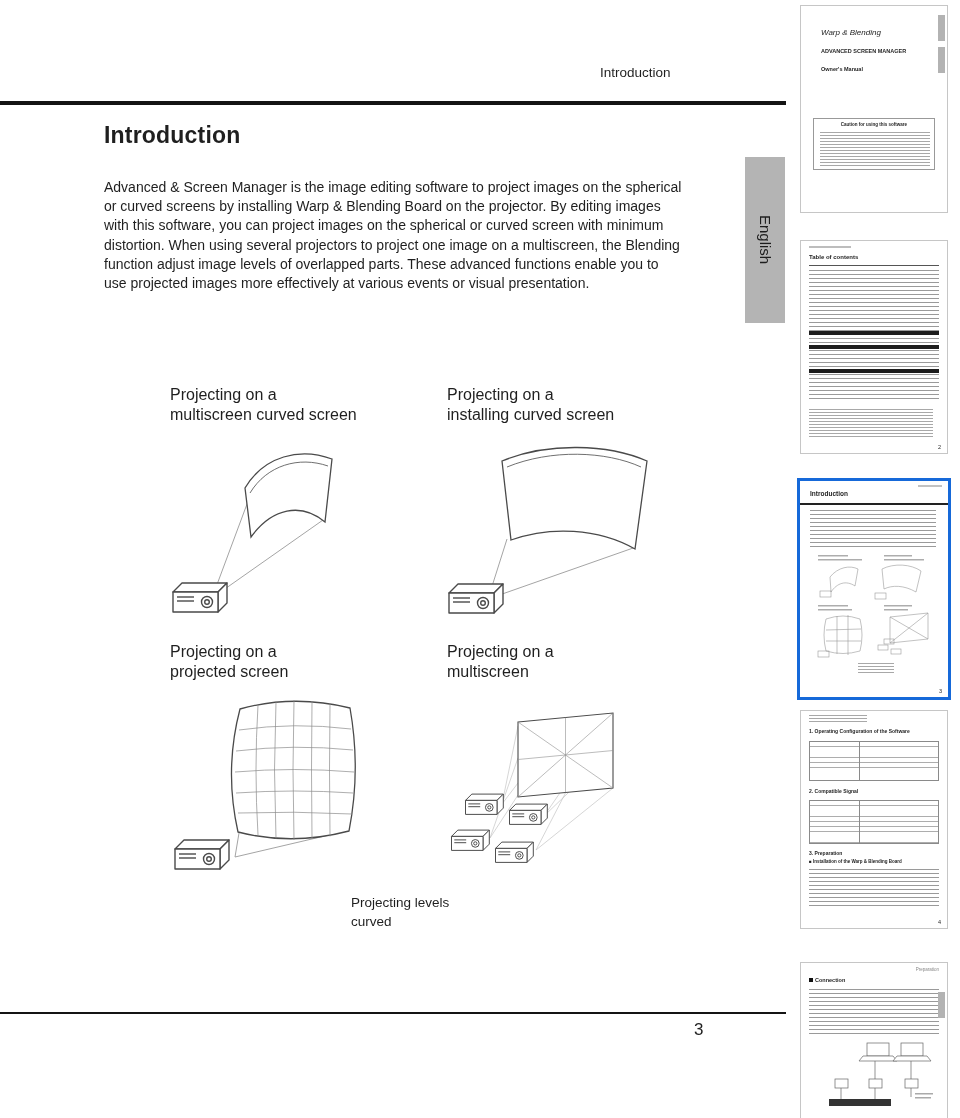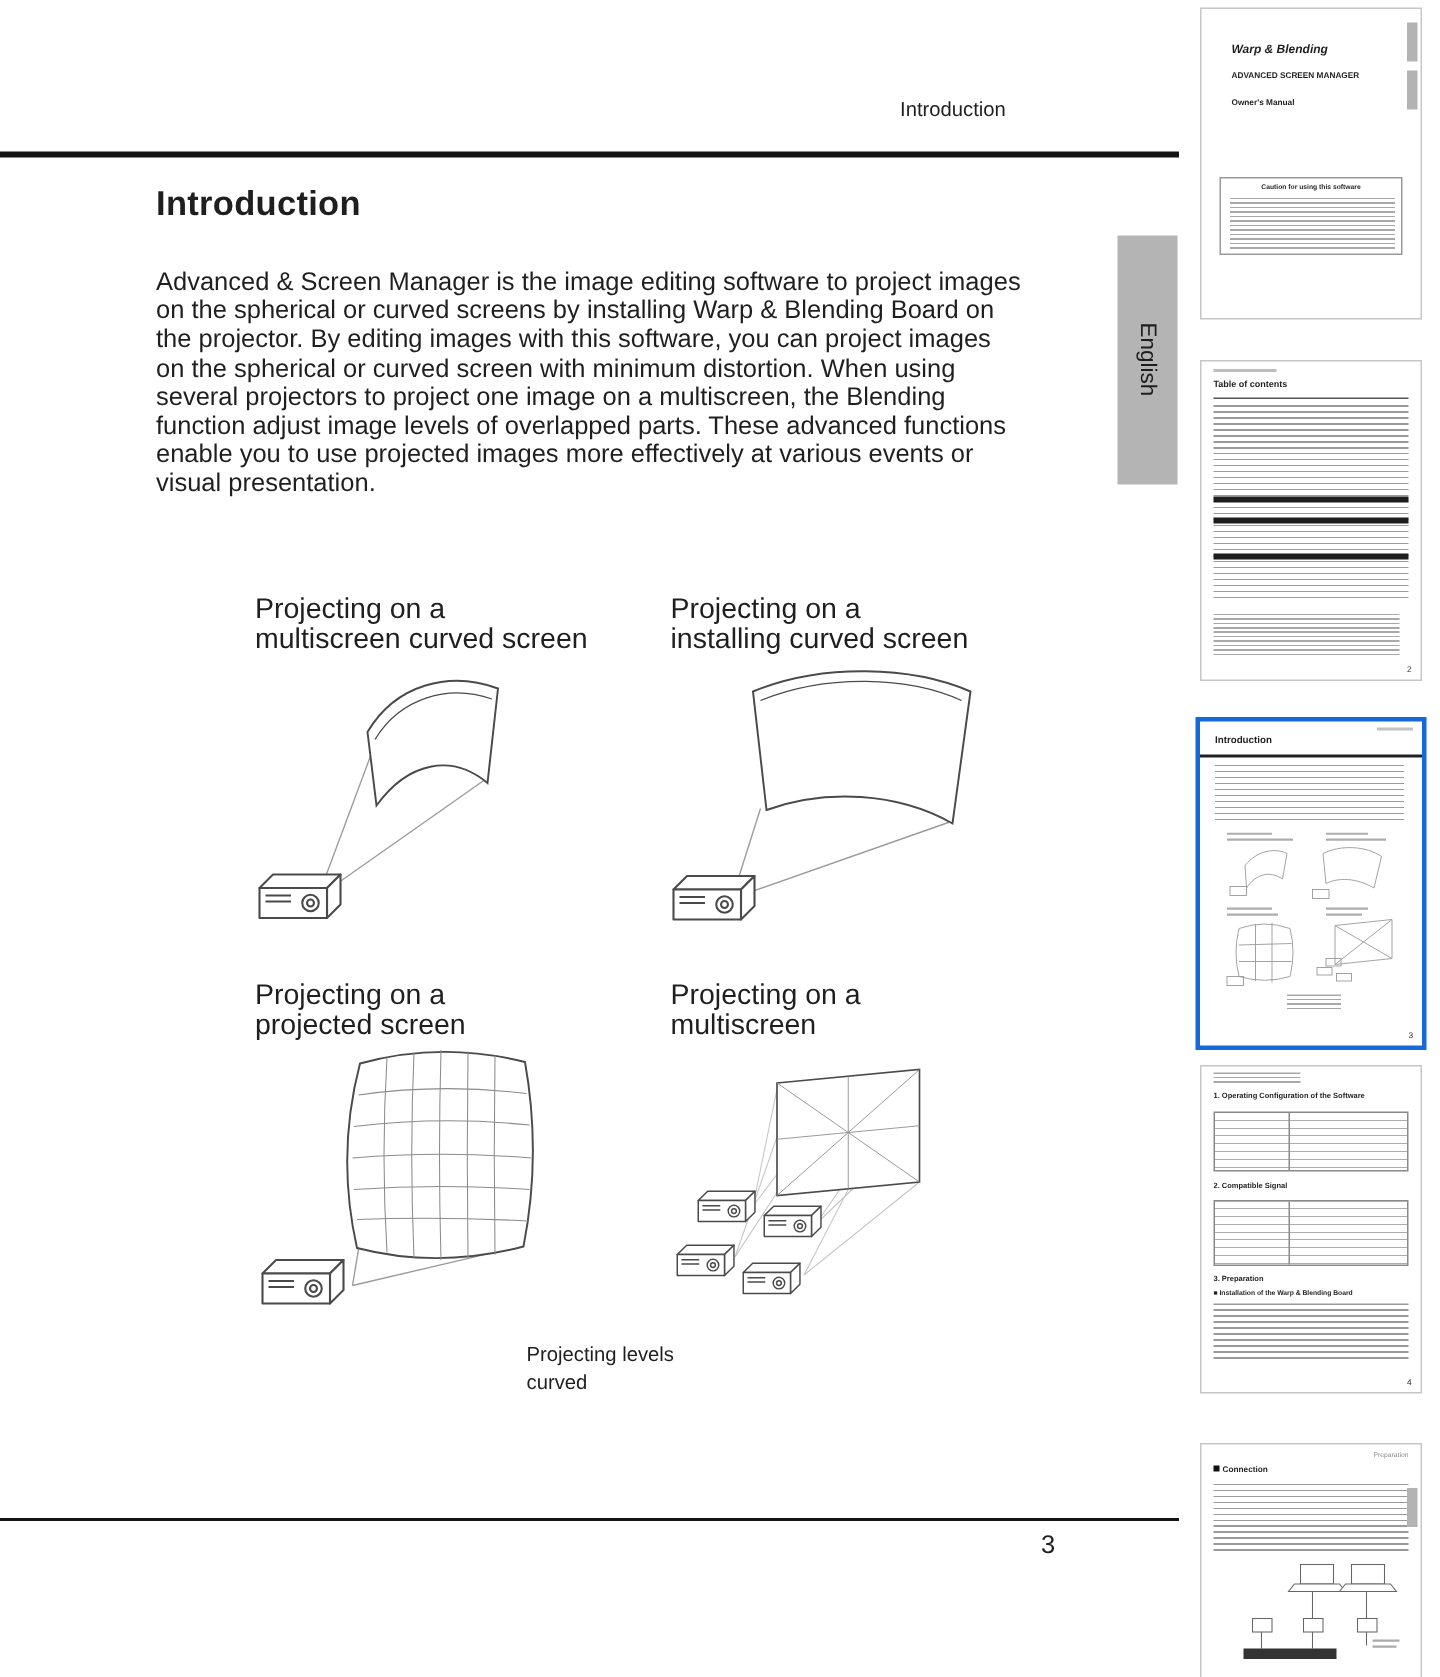--- a/index.html
+++ b/index.html
@@ -7,22 +7,22 @@
   body {
     position:relative; width:960px; height:1118px; overflow:hidden;
     background:#fff; color:#1f1f1f;
     font-family:"Liberation Sans", sans-serif;
   }
 
   
   .running-header { position:absolute; left:600px; top:65px; font-size:13.5px; }
   .rule-top  { position:absolute; left:0; top:101px; width:786px; height:4px; background:#141414; }
   .doc-title { position:absolute; left:104px; top:122px; font-size:23px; font-weight:bold; letter-spacing:.2px; }
-  .doc-body  { position:absolute; left:104px; top:178px; width:578px; font-size:17px; line-height:19.2px; }
-  .fig-label { position:absolute; font-size:19px; line-height:19.5px;margin-top:12px; }
+  .doc-body  { position:absolute; left:104px; top:178px; width:578px; font-size:14px; line-height:19.2px; }
+  .fig-label { position:absolute; font-size:16px; line-height:19.5px; }
   .fl1 { left:170px; top:385px; } .fl2 { left:447px; top:385px; }
   .fl3 { left:170px; top:642px; } .fl4 { left:447px; top:642px; }
   .fig { position:absolute; }
   .fs1 { left:160px; top:440px; } .fs2 { left:440px; top:437px; }
   .fs3 { left:160px; top:685px; } .fs4 { left:440px; top:700px; }
   .caption { position:absolute; left:351px; top:893px; font-size:13.5px; line-height:19px; }
   .rule-bottom { position:absolute; left:0; top:1012px; width:786px; height:2px; background:#141414; }
   .page-number { position:absolute; left:694px; top:1020px; font-size:17px; }
   .lang-tab {
     position:absolute; left:745px; top:157px; width:40px; height:166px;
@@ -47,21 +47,21 @@
   .side-tab { position:absolute; left:152px; width:7px; background:#b3b3b3; }
   .st1 { top:15px;  height:26px; }
   .st2 { top:47px;  height:26px; }
   .st5 { top:992px; height:26px; }
 
   
   .hlines  { background:repeating-linear-gradient(to bottom,#9a9a9a 0,#9a9a9a 1px,transparent 1px,transparent 4px); }
   .hlines3 { background:repeating-linear-gradient(to bottom,#a8a8a8 0,#a8a8a8 1px,transparent 1px,transparent 3px); }
 
   
-  .cv-title { left:20px; top:22px; font-size:8px; font-weight:bold; font-style:italic; }
+  .cv-title { left:20px; top:22px; font-size:8px; font-weight:normal; font-style:italic; }
   .cv-sub   { left:20px; top:42px; font-size:5.5px; font-weight:bold; }
   .cv-man   { left:20px; top:60px; font-size:5.5px; font-weight:bold; }
   .cv-box   { left:12px; top:112px; width:122px; height:52px; border:1px solid #999; }
   .cv-box-head { position:absolute; left:0; top:3px; width:100%; text-align:center; font-size:4.5px; font-weight:bold; }
   .cv-box-lines { position:absolute; left:6px; top:13px; width:110px; height:34px; }
 
   
   .toc-run   { left:8px; top:5px; width:42px; height:2px; background:#bdbdbd; }
   .toc-head  { left:8px; top:13px; font-size:6px; font-weight:bold; }
   .toc-rule  { left:8px; top:24px; width:130px; height:1px; background:#555; }

